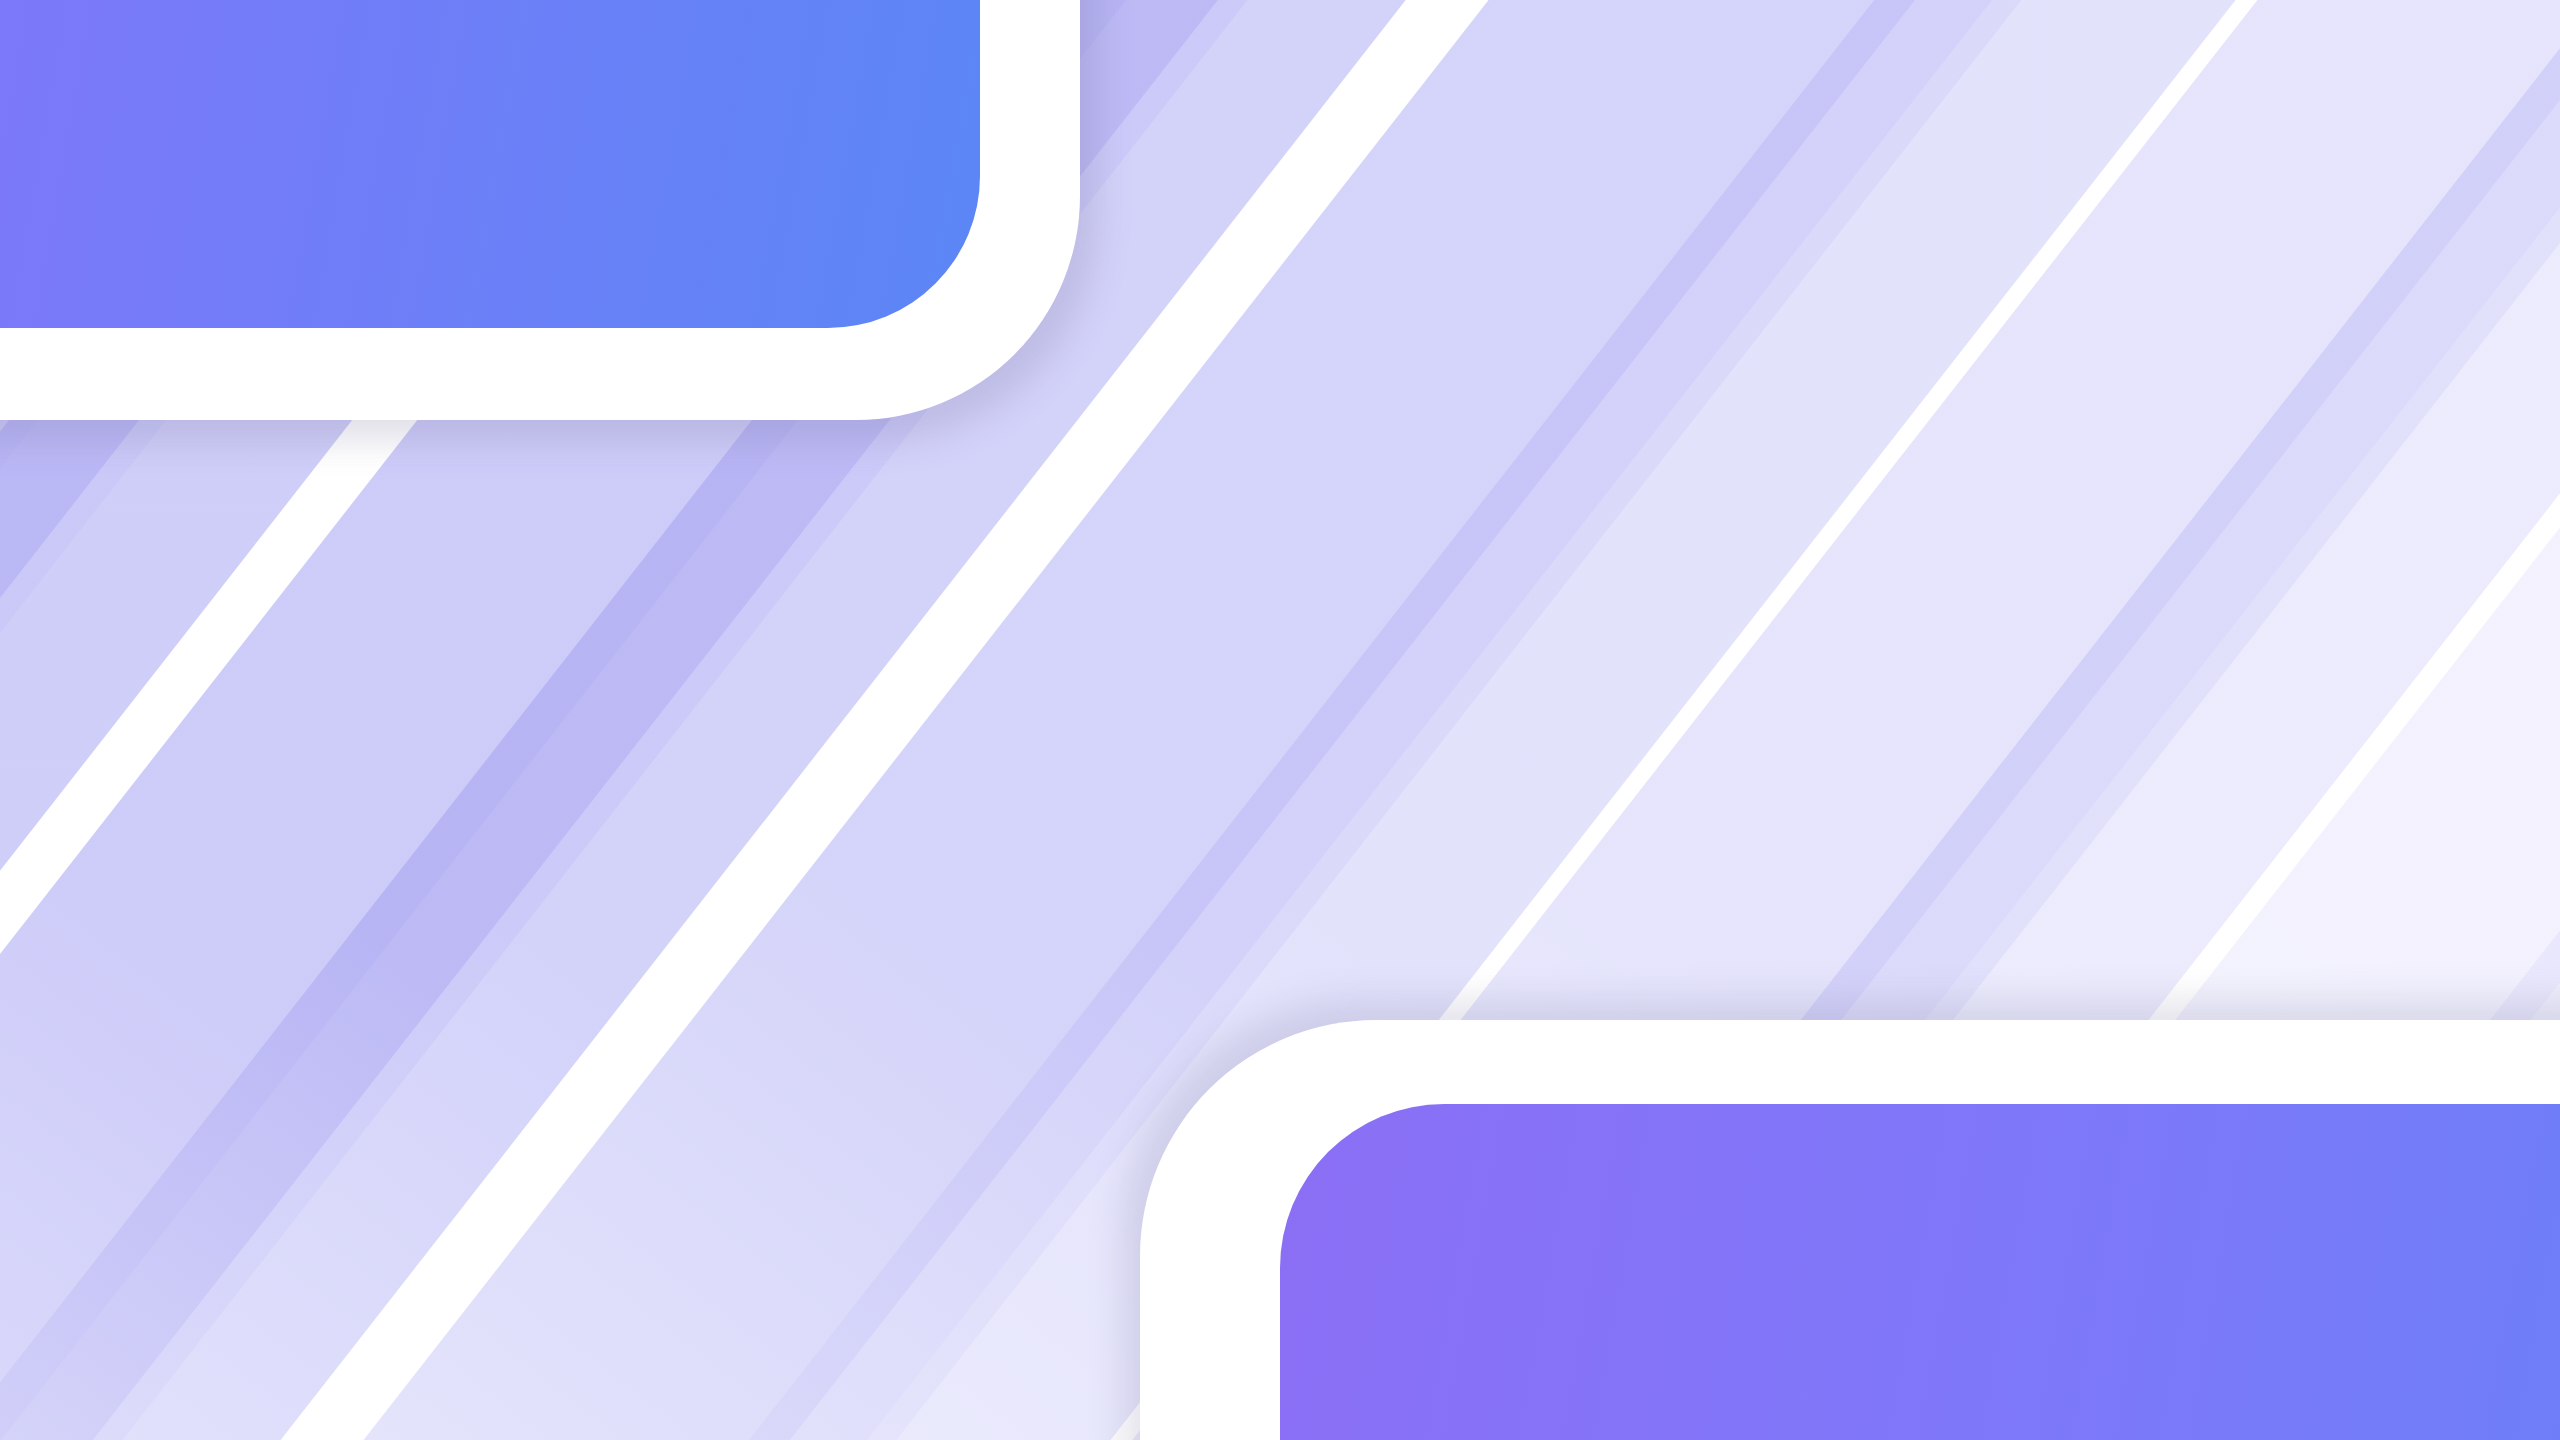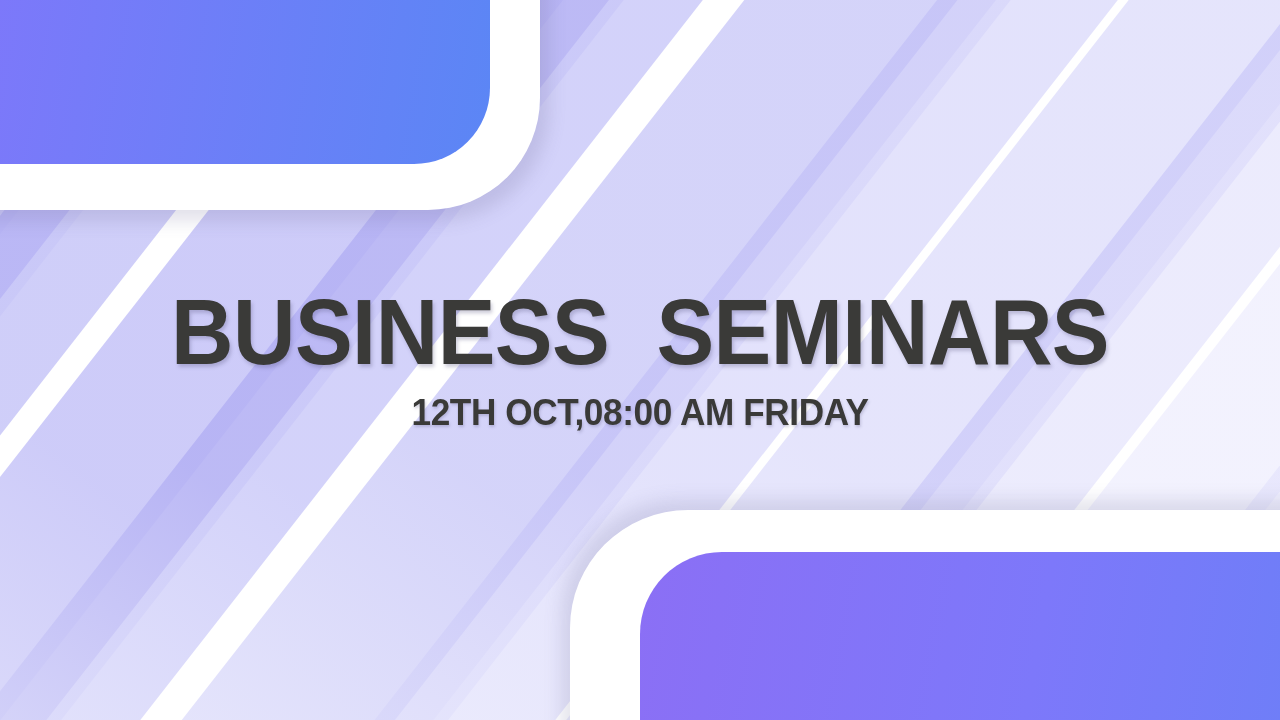--- a/index.html
+++ b/index.html
@@ -148,18 +148,14 @@
       <div class="tl-panel" style="background: linear-gradient(100deg, rgb(139, 111, 245) 0%, rgb(125, 120, 250) 42%, rgb(91, 134, 245) 100%);"></div>
     </div>
   </div>
 
   <div class="corner-wrap br-wrap">
     <div class="br-ring">
       <div class="br-panel" style="background: linear-gradient(100deg, rgb(139, 111, 245) 0%, rgb(125, 120, 250) 40%, rgb(91, 134, 245) 100%);"></div>
     </div>
   </div>
 
-  <div class="text-block">
-    <h1 class="headline" style="color: rgb(58, 58, 56);">BUSINESS  SEMINARS</h1>
-    <p class="subhead" style="color: rgb(58, 58, 56);">12TH OCT,08:00 AM FRIDAY</p>
-  </div>
 
 </div>
 
 </body></html>

